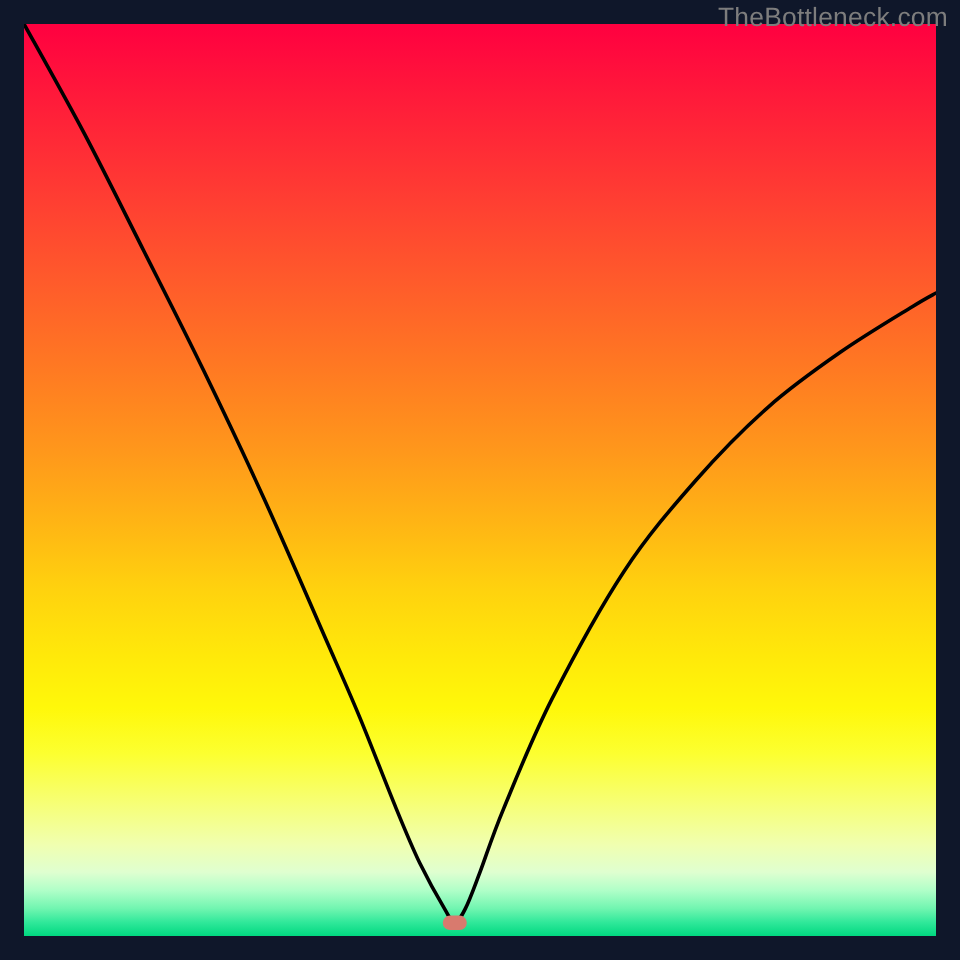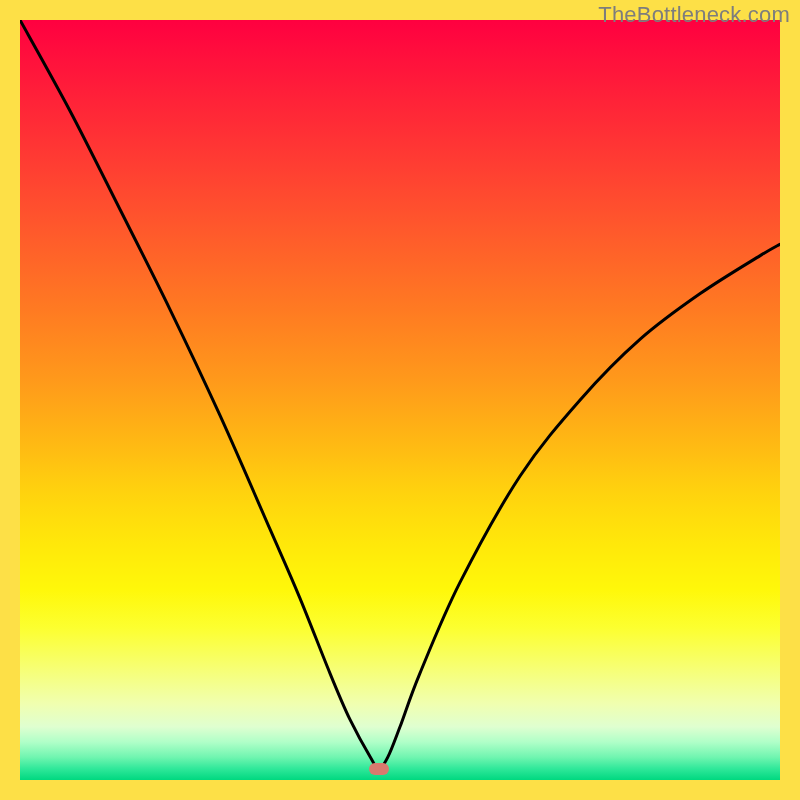--- a/index.html
+++ b/index.html
@@ -10,21 +10,21 @@
     background: #000;
     overflow: hidden;
     font-family: Arial, Helvetica, sans-serif;
   }
   .frame {
     position: absolute;
     top: 0;
     left: 0;
     width: 800px;
     height: 800px;
-    background: #fde047;
+    background: #0f172a;
   }
   .plot {
     position: absolute;
     top: 20px;
     left: 20px;
     width: 760px;
     height: 760px;
     overflow: hidden;
   }
   .grad {

